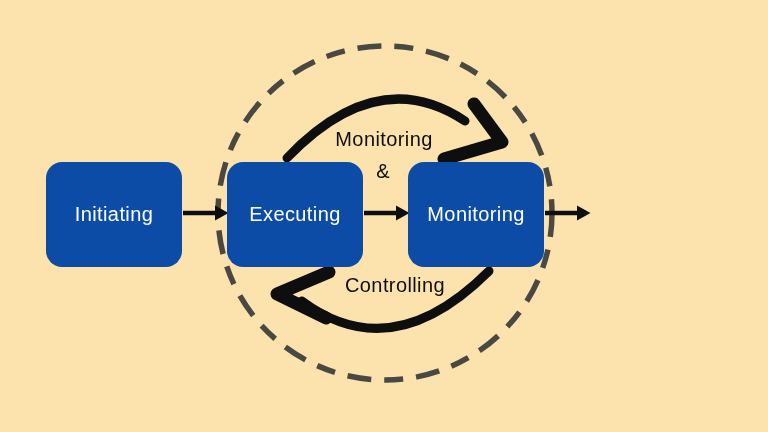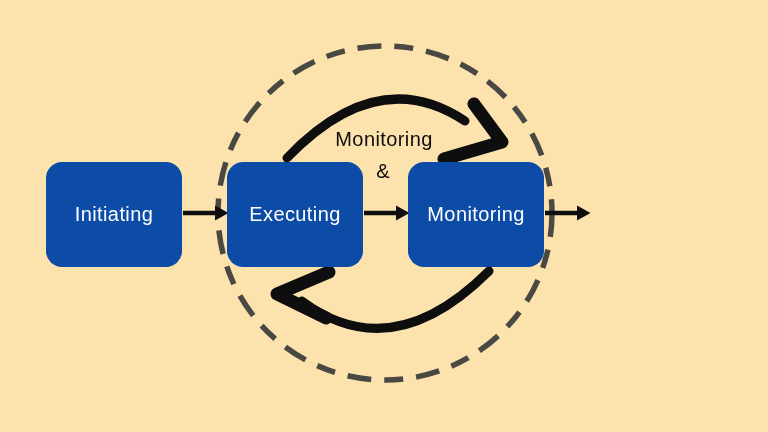--- a/index.html
+++ b/index.html
@@ -102,14 +102,15 @@
   </div>
   <div class="stage planning">
     <span>Executing</span>
   </div>
   <div class="stage executing">
     <span>Monitoring</span>
   </div>
 
   <div class="cycle-label top">Monitoring</div>
   <div class="cycle-label amp">&amp;</div>
+  <div class="cycle-label bottom">Controlling</div>
 
 </div>
 
 </body></html>

